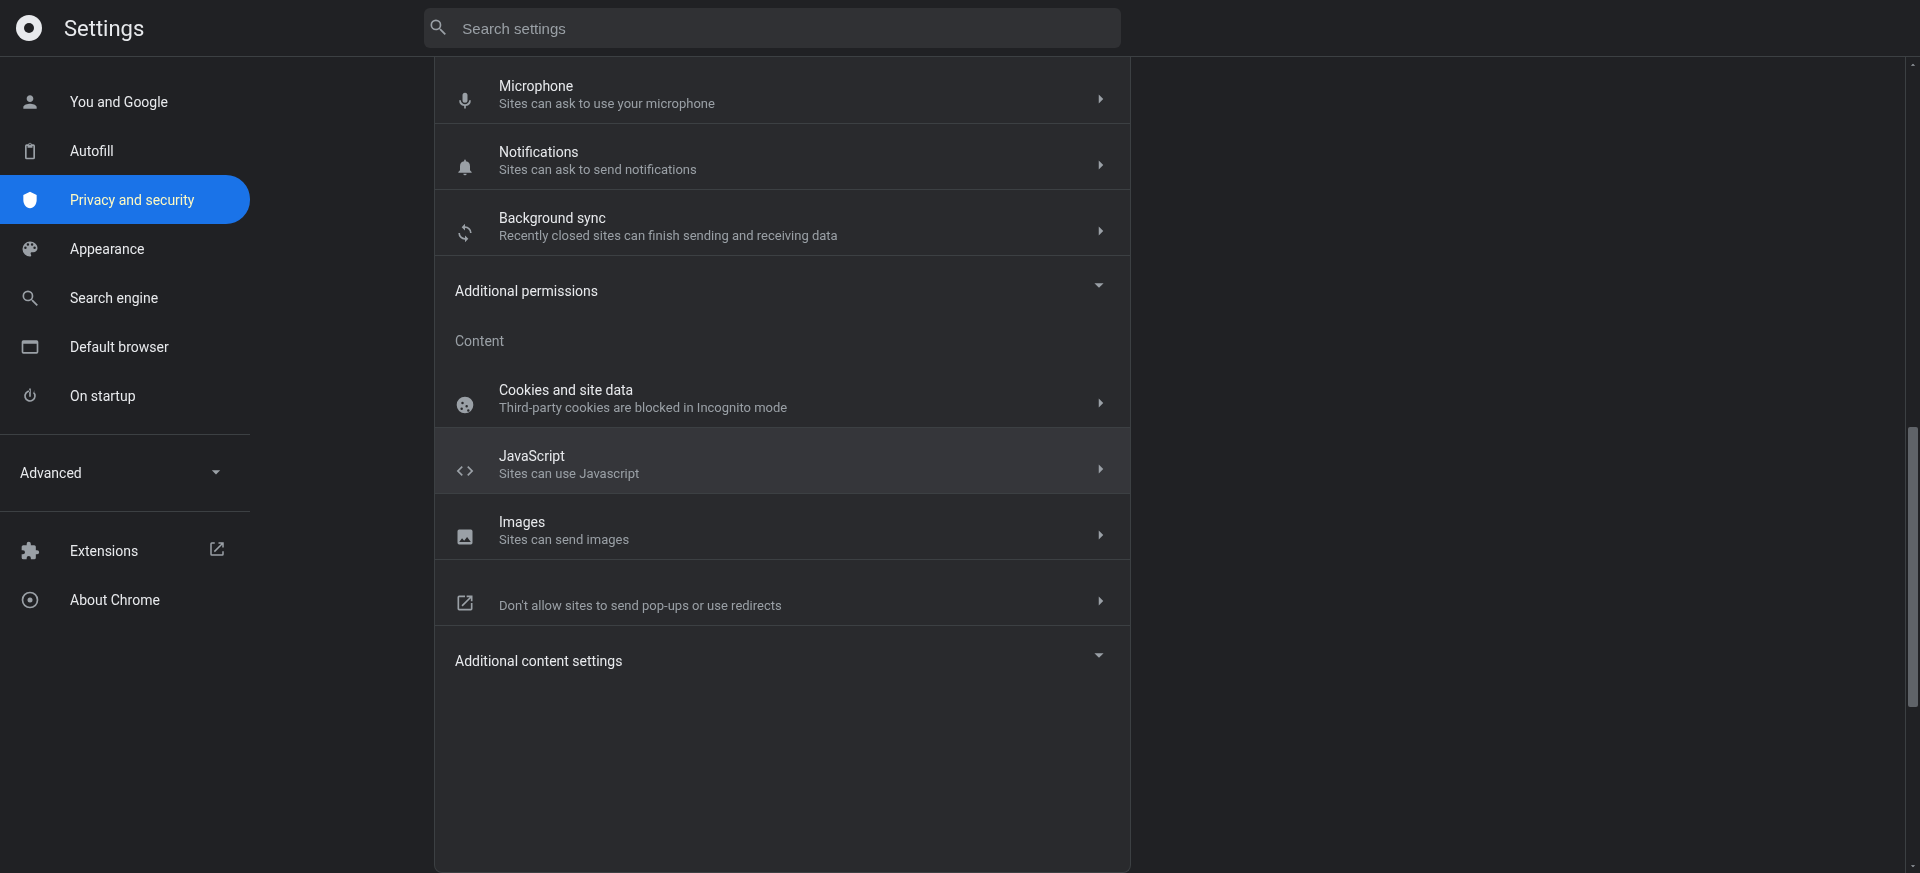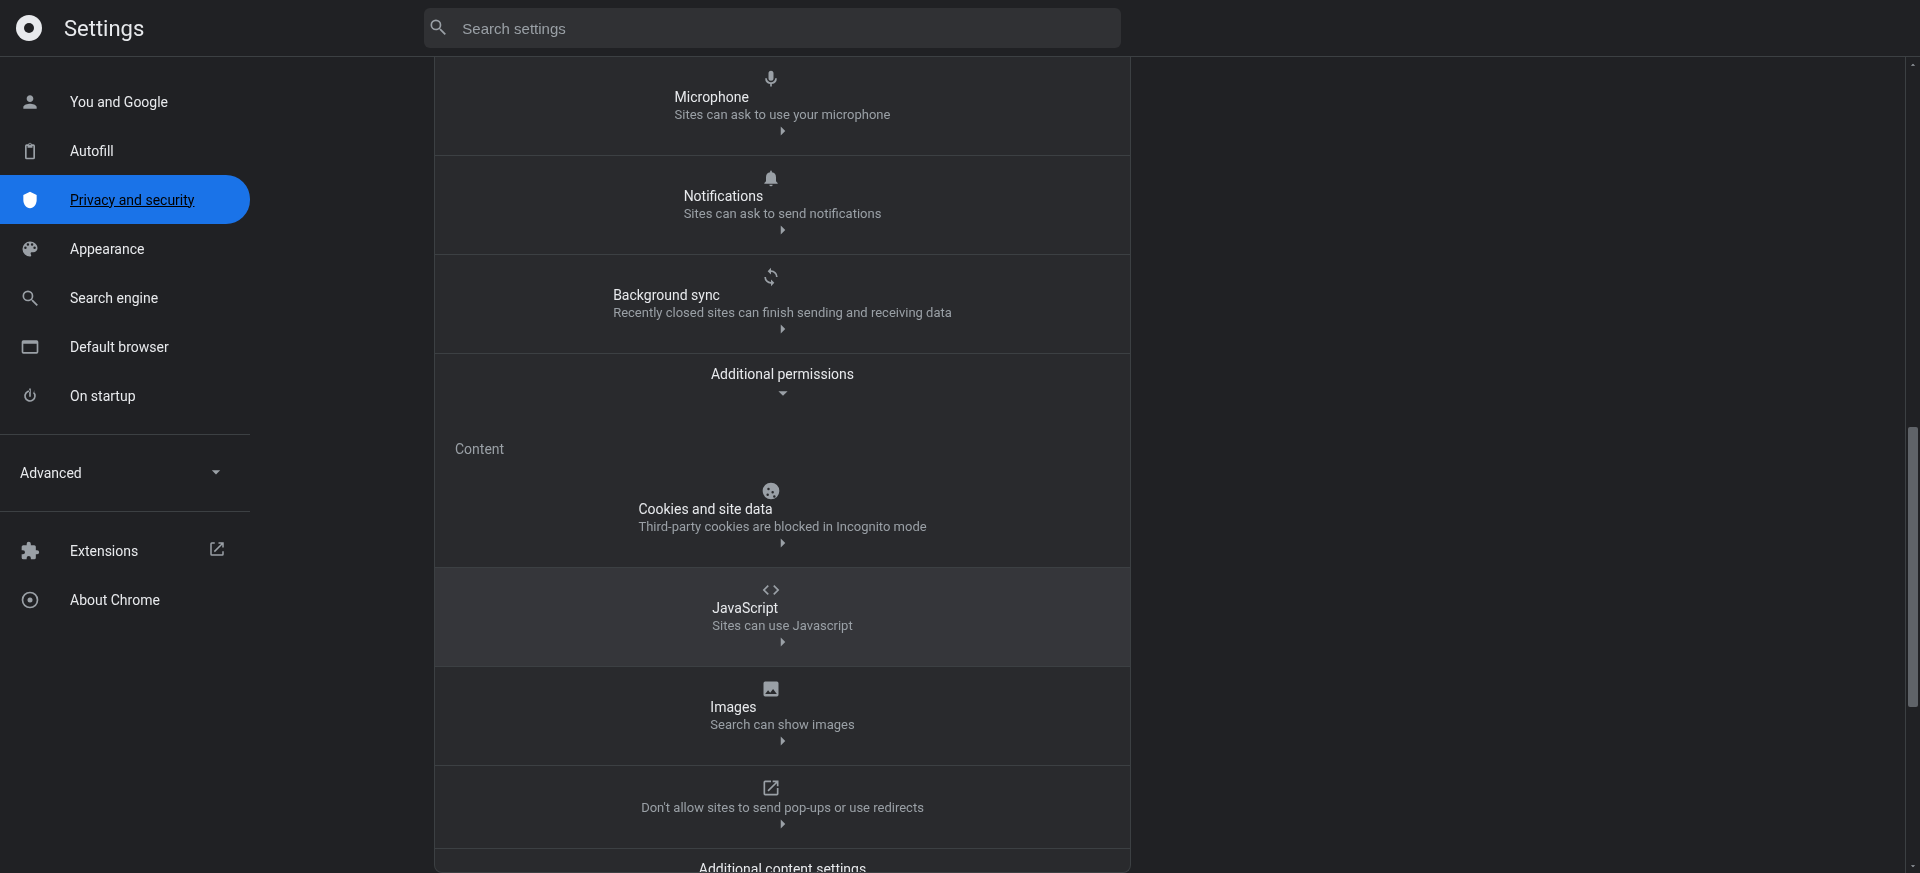--- a/index.html
+++ b/index.html
@@ -57,21 +57,21 @@
   .nav-item {
     display:flex; align-items:center;
     height: 49px;
     padding: 0 24px 0 20px;
     border-radius: 0 24px 24px 0;
     margin-right: 0;
     cursor: pointer;
     color: #e8eaed;
     gap: 8px;
   }
-  .nav-item.selected { background:#1a73e8; color:#000000;text-decoration:underline; }
+  .nav-item.selected { background:#1a73e8; color:#fef9c3; }
   .nav-item .ic { width:20px; height:20px; margin-right:22px; display:flex; align-items:center; justify-content:center; }
   .nav-item .ic svg { width:20px; height:20px; fill:#9aa0a6; }
   .nav-item.selected .ic svg { fill:#fff; }
   .nav-item span.label { font-size:14px; }
 
   .adv-wrap { margin-top:14px; border-top:1px solid #3c4043; padding-top:14px; }
   .adv {
     display:flex; align-items:center; justify-content:space-between;
     height:48px; padding: 0 24px 0 20px; cursor:pointer;
   }
@@ -93,25 +93,24 @@
     width: 697px;
     margin-left: 184px;
     background:#292a2d;
     border-radius: 0 0 8px 8px;
     overflow:hidden;
     border: 1px solid #3c4043;
     border-top:none;
   }
   .row-sep { border-top:1px solid #3c4043; }
   .row {
-    display:flex; align-items:center;
+    display:flex; align-items:flex-end;
     min-height: 66px;
     padding: 12px 20px;
     cursor:pointer;
-    flex-direction:column;
   }
   .row.hover { background:#35363a; }
   .row .ic { width:20px; height:20px; margin-right:24px; display:flex; align-items:center; justify-content:center; }
   .row .ic svg { width:20px; height:20px; fill:#9aa0a6; }
   .row .texts { flex:1; }
   .row .title { font-size:14px; color:#e8eaed; }
   .row .sub { font-size:13px; color:#9aa0a6; margin-top:2px; }
   .row .chev svg { width:18px; height:18px; fill:#9aa0a6; }
   .row.simple { min-height:56px; }
   .row.simple .title { font-size:14px; }
@@ -347,21 +346,21 @@
       </div>
 
       <div class="row row-sep">
         <span class="ic">
             <svg viewBox="0 0 24 24">
               <path d="M21 19V5a2 2 0 00-2-2H5a2 2 0 00-2 2v14a2 2 0 002 2h14a2 2 0 002-2zM8.5 13.5l2.5 3 3.5-4.5L19 18H5l3.5-4.5z"></path>
             </svg>
           </span>
         <div class="texts">
           <div class="title">Images</div>
-          <div class="sub">Search can show images</div>
+          <div class="sub">Sites can send images</div>
         </div>
         <span class="chev"><svg viewBox="0 0 24 24">
               <path d="M9 6l6 6-6 6z"></path>
             </svg></span>
       </div>
 
       <div class="row row-sep">
         <span class="ic">
             <svg viewBox="0 0 24 24">
               <path d="M19 19H5V5h7V3H5a2 2 0 00-2 2v14a2 2 0 002 2h14a2 2 0 002-2v-7h-2v7zM14 3v2h3.59L7.76 14.83l1.41 1.41L19 6.41V10h2V3h-7z"></path>

